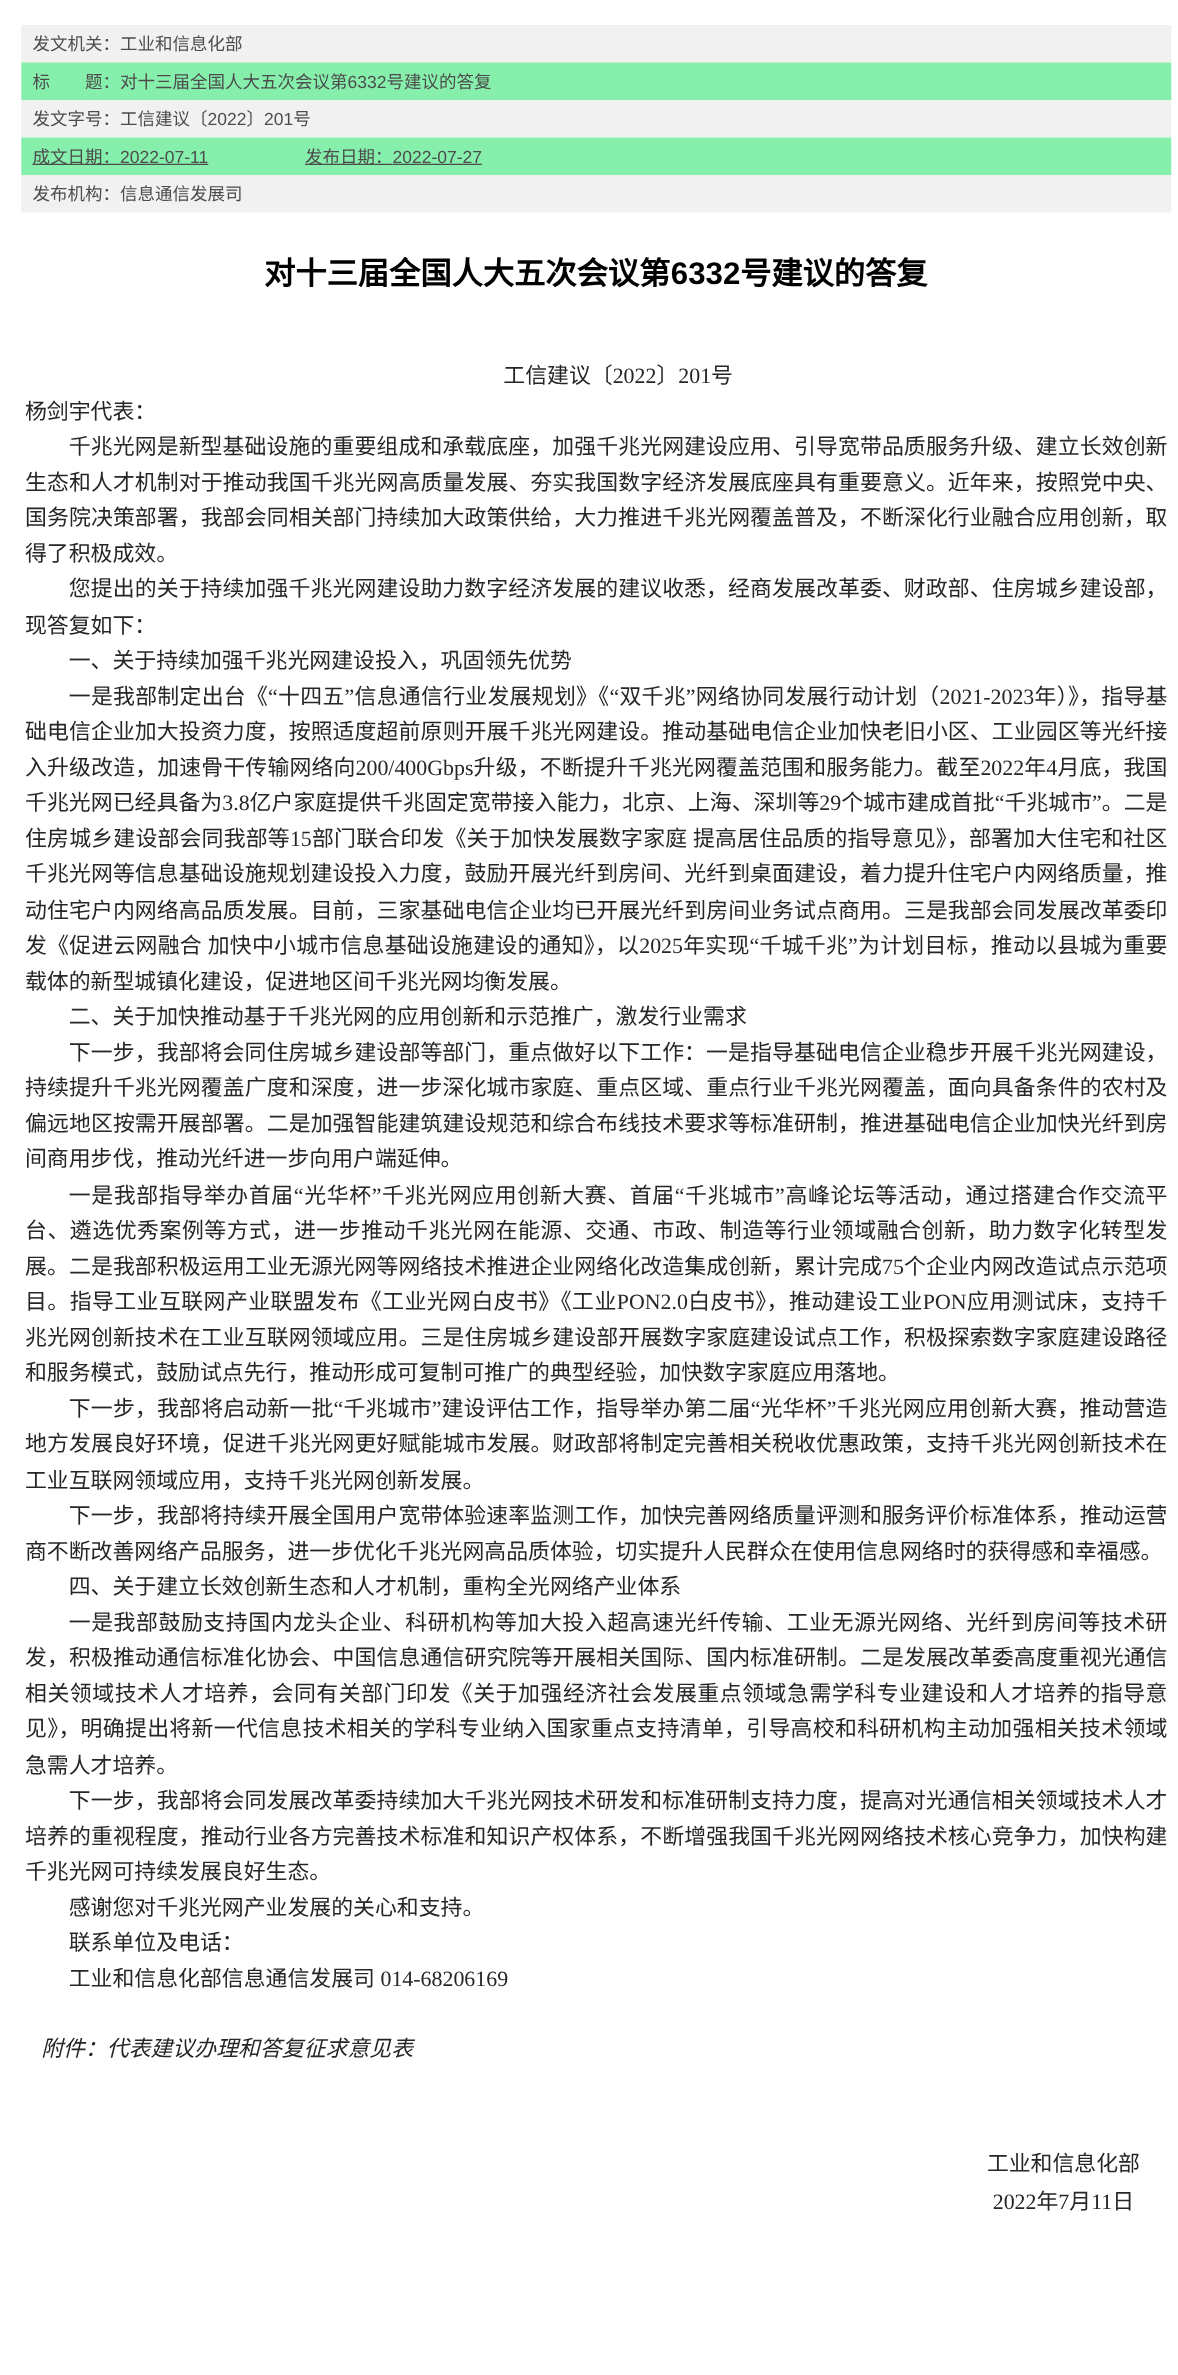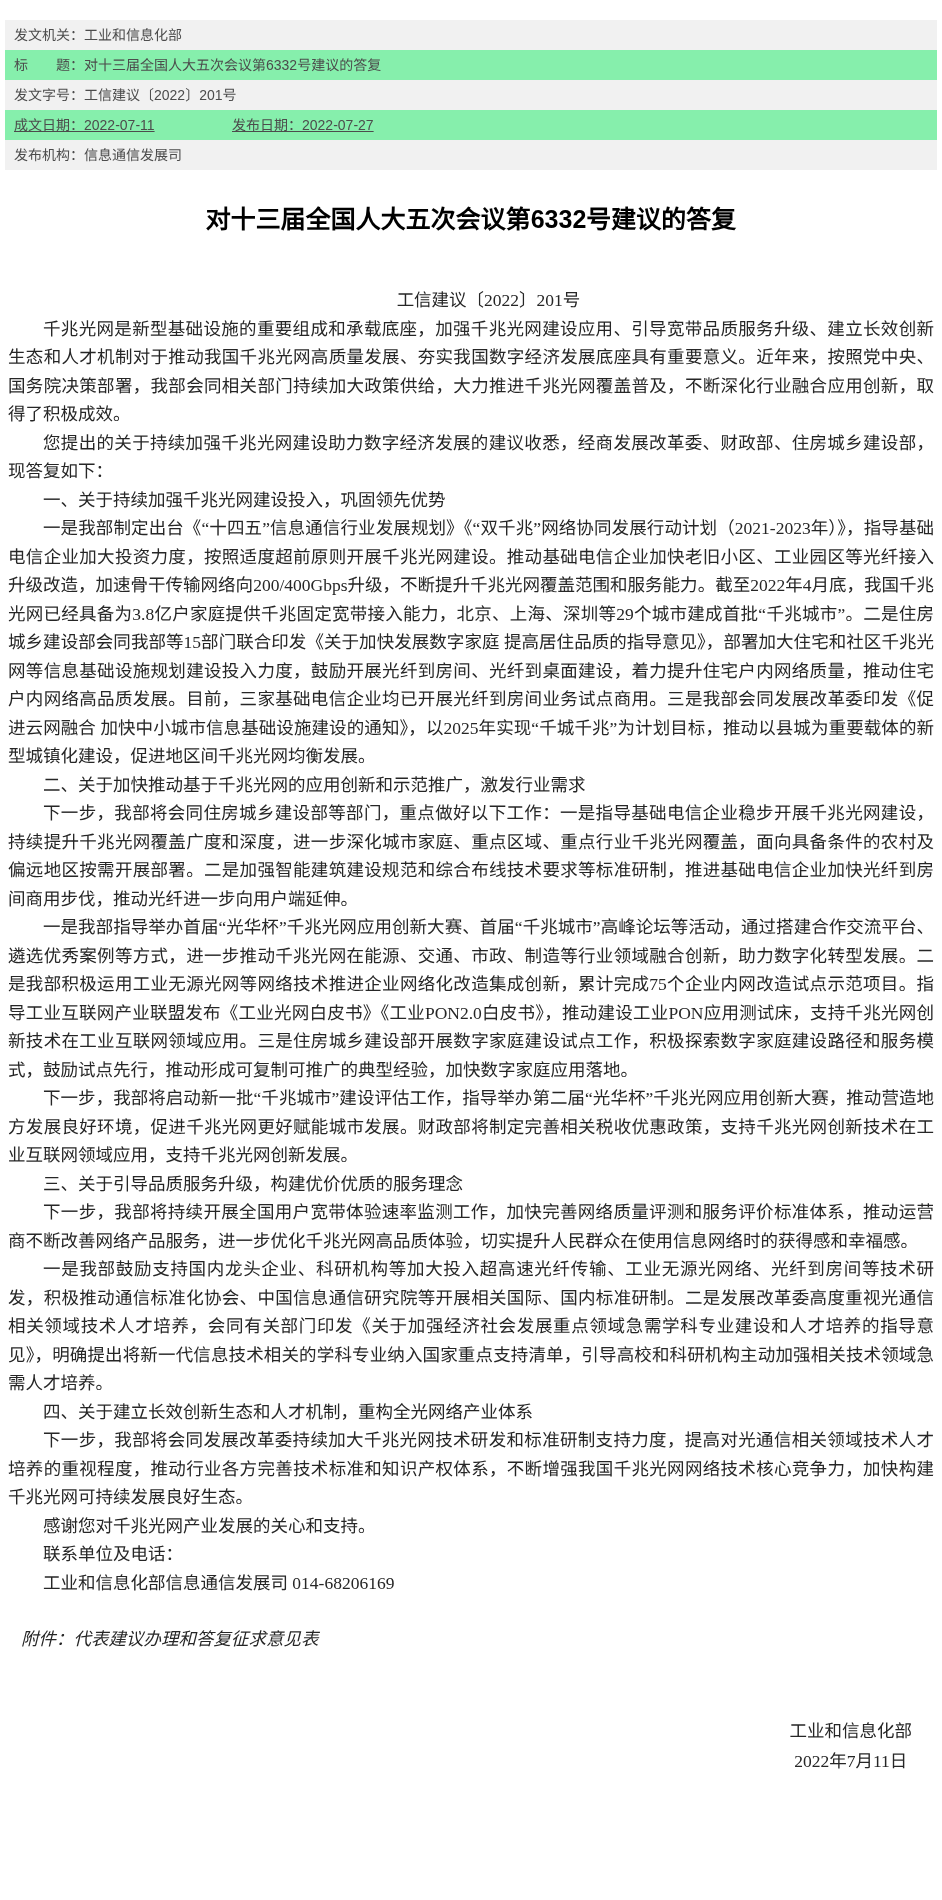--- a/index.html
+++ b/index.html
@@ -1,18 +1,18 @@
 <!DOCTYPE html>
 <html lang="zh-CN"><head>
 <meta charset="utf-8">
 <style>
   html,body{margin:0;padding:0;background:#ffffff;}
   .page{
     width:942px;height:1900px;overflow:hidden;box-sizing:border-box;
-    background:#ffffff;padding:20px 0 0 0;position:relative;
+    background:#ffffff;padding:20px 0 0 12px;position:relative;
     font-family:"Liberation Serif","DejaVu Serif",serif;color:#262626;
   }
   
   .meta{margin:0 5px;font-family:"Liberation Sans","DejaVu Sans",sans-serif;}
   .meta-row{
     height:30px;line-height:30px;font-size:14px;color:#4c4c4c;
     padding-left:9px;white-space:nowrap;background:#86efac;
   }
   .meta-row.gray{background:#f1f1f1;}
   .meta-label{color:#4c4c4c;}
@@ -60,32 +60,32 @@
     </div>
     <div class="meta-row gray">
       <span class="meta-label">发布机构：</span><span class="meta-value">信息通信发展司</span>
     </div>
   </div>
 
   <h1 class="doc-title">对十三届全国人大五次会议第6332号建议的答复</h1>
 
   <div class="body">
     <p class="docnum">工信建议〔2022〕201号</p>
+    <p class="no-indent">杨剑宇代表：</p>
     <p>千兆光网是新型基础设施的重要组成和承载底座，加强千兆光网建设应用、引导宽带品质服务升级、建立长效创新生态和人才机制对于推动我国千兆光网高质量发展、夯实我国数字经济发展底座具有重要意义。近年来，按照党中央、国务院决策部署，我部会同相关部门持续加大政策供给，大力推进千兆光网覆盖普及，不断深化行业融合应用创新，取得了积极成效。</p>
     <p>您提出的关于持续加强千兆光网建设助力数字经济发展的建议收悉，经商发展改革委、财政部、住房城乡建设部，现答复如下：</p>
     <p>一、关于持续加强千兆光网建设投入，巩固领先优势</p>
     <p>一是我部制定出台《“十四五”信息通信行业发展规划》《“双千兆”网络协同发展行动计划（2021-2023年）》，指导基础电信企业加大投资力度，按照适度超前原则开展千兆光网建设。推动基础电信企业加快老旧小区、工业园区等光纤接入升级改造，加速骨干传输网络向200/400Gbps升级，不断提升千兆光网覆盖范围和服务能力。截至2022年4月底，我国千兆光网已经具备为3.8亿户家庭提供千兆固定宽带接入能力，北京、上海、深圳等29个城市建成首批“千兆城市”。二是住房城乡建设部会同我部等15部门联合印发《关于加快发展数字家庭 提高居住品质的指导意见》，部署加大住宅和社区千兆光网等信息基础设施规划建设投入力度，鼓励开展光纤到房间、光纤到桌面建设，着力提升住宅户内网络质量，推动住宅户内网络高品质发展。目前，三家基础电信企业均已开展光纤到房间业务试点商用。三是我部会同发展改革委印发《促进云网融合 加快中小城市信息基础设施建设的通知》，以2025年实现“千城千兆”为计划目标，推动以县城为重要载体的新型城镇化建设，促进地区间千兆光网均衡发展。</p>
     <p>二、关于加快推动基于千兆光网的应用创新和示范推广，激发行业需求</p>
     <p>下一步，我部将会同住房城乡建设部等部门，重点做好以下工作：一是指导基础电信企业稳步开展千兆光网建设，持续提升千兆光网覆盖广度和深度，进一步深化城市家庭、重点区域、重点行业千兆光网覆盖，面向具备条件的农村及偏远地区按需开展部署。二是加强智能建筑建设规范和综合布线技术要求等标准研制，推进基础电信企业加快光纤到房间商用步伐，推动光纤进一步向用户端延伸。</p>
     <p>一是我部指导举办首届“光华杯”千兆光网应用创新大赛、首届“千兆城市”高峰论坛等活动，通过搭建合作交流平台、遴选优秀案例等方式，进一步推动千兆光网在能源、交通、市政、制造等行业领域融合创新，助力数字化转型发展。二是我部积极运用工业无源光网等网络技术推进企业网络化改造集成创新，累计完成75个企业内网改造试点示范项目。指导工业互联网产业联盟发布《工业光网白皮书》《工业PON2.0白皮书》，推动建设工业PON应用测试床，支持千兆光网创新技术在工业互联网领域应用。三是住房城乡建设部开展数字家庭建设试点工作，积极探索数字家庭建设路径和服务模式，鼓励试点先行，推动形成可复制可推广的典型经验，加快数字家庭应用落地。</p>
     <p>下一步，我部将启动新一批“千兆城市”建设评估工作，指导举办第二届“光华杯”千兆光网应用创新大赛，推动营造地方发展良好环境，促进千兆光网更好赋能城市发展。财政部将制定完善相关税收优惠政策，支持千兆光网创新技术在工业互联网领域应用，支持千兆光网创新发展。</p>
-    <p>三、关于引导品质服务升级，构建优价优质的服务理念</p>
     <p>下一步，我部将持续开展全国用户宽带体验速率监测工作，加快完善网络质量评测和服务评价标准体系，推动运营商不断改善网络产品服务，进一步优化千兆光网高品质体验，切实提升人民群众在使用信息网络时的获得感和幸福感。</p>
+    <p>四、关于建立长效创新生态和人才机制，重构全光网络产业体系</p>
     <p>一是我部鼓励支持国内龙头企业、科研机构等加大投入超高速光纤传输、工业无源光网络、光纤到房间等技术研发，积极推动通信标准化协会、中国信息通信研究院等开展相关国际、国内标准研制。二是发展改革委高度重视光通信相关领域技术人才培养，会同有关部门印发《关于加强经济社会发展重点领域急需学科专业建设和人才培养的指导意见》，明确提出将新一代信息技术相关的学科专业纳入国家重点支持清单，引导高校和科研机构主动加强相关技术领域急需人才培养。</p>
-    <p>四、关于建立长效创新生态和人才机制，重构全光网络产业体系</p>
     <p>下一步，我部将会同发展改革委持续加大千兆光网技术研发和标准研制支持力度，提高对光通信相关领域技术人才培养的重视程度，推动行业各方完善技术标准和知识产权体系，不断增强我国千兆光网网络技术核心竞争力，加快构建千兆光网可持续发展良好生态。</p>
     <p>感谢您对千兆光网产业发展的关心和支持。</p>
     <p>联系单位及电话：</p>
     <p>工业和信息化部信息通信发展司  014-68206169</p>
     <p class="attachment">附件：代表建议办理和答复征求意见表</p>
   </div>
 
   <div class="signature">
     <span class="sig-inner">
       <div>工业和信息化部</div>

